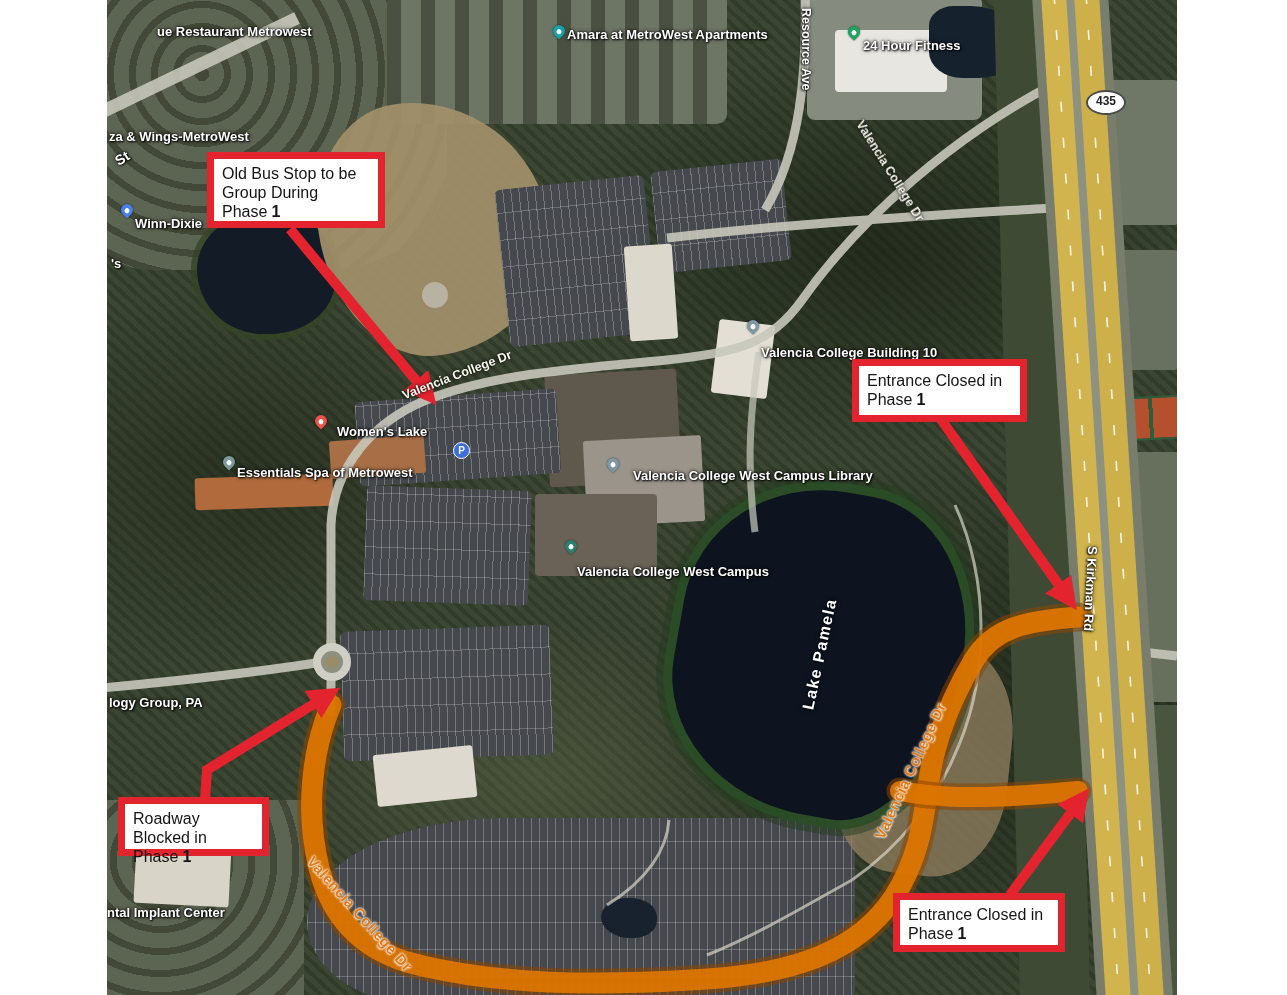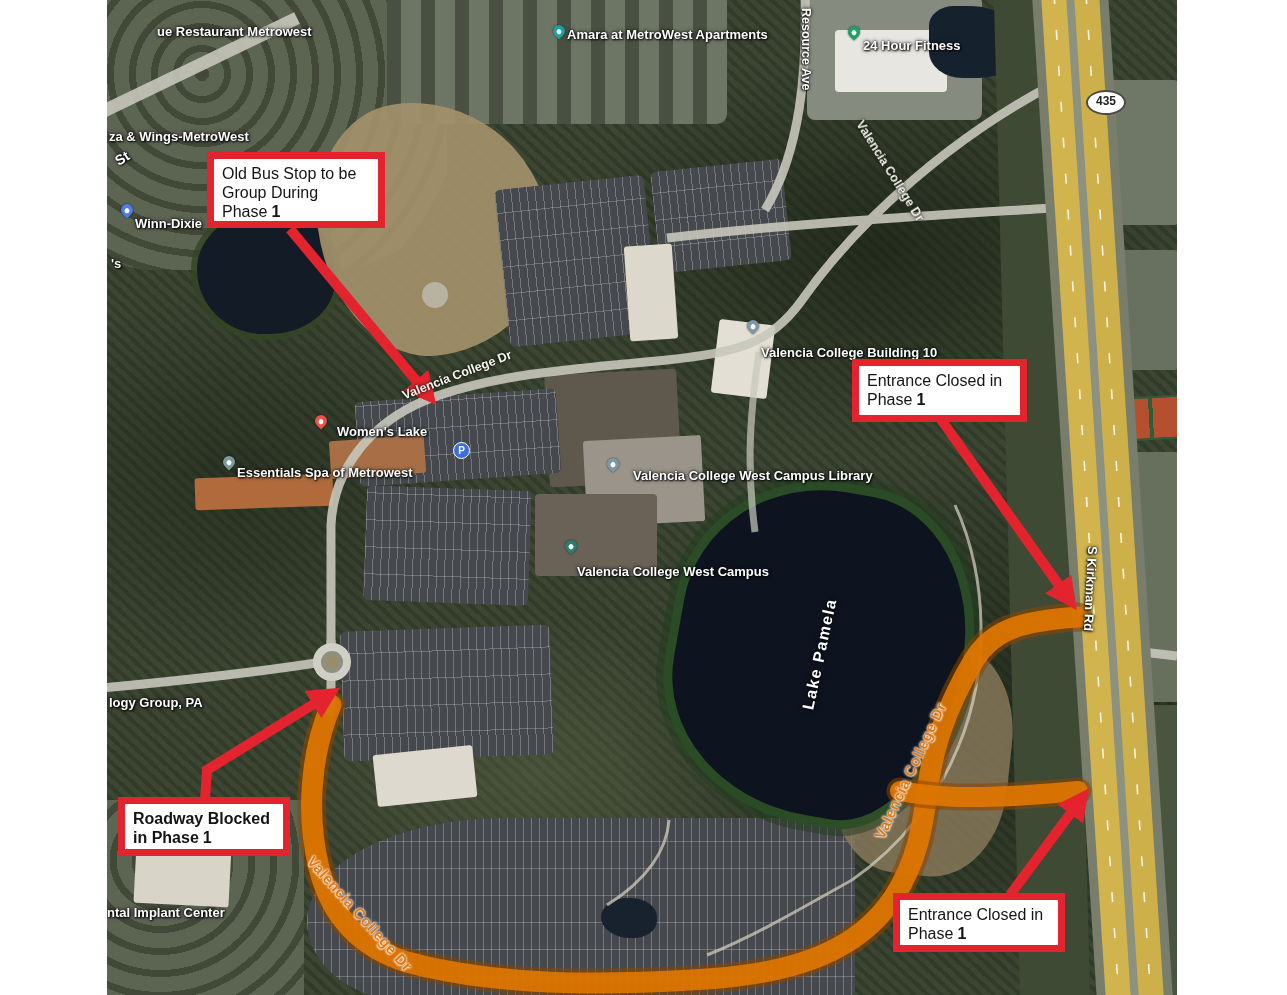--- a/index.html
+++ b/index.html
@@ -169,21 +169,21 @@
     <div class="lbl" style="left:0px;top:905px;">ntal Implant Center</div>
     <div class="ord" style="left:173px;top:905px;transform:rotate(48deg);">Valencia College Dr</div>
     <div class="ord" style="left:723px;top:762px;transform:rotate(-65deg);">Valencia College Dr</div>
 
     <div class="callout" style="left:100px;top:152px;width:178px;height:76px;">
       <span>Old Bus Stop to be Group During Phase</span><b>1</b>
     </div>
     <div class="callout" style="left:745px;top:359px;width:175px;height:63px;">
       <span>Entrance Closed in Phase</span><b>1</b>
     </div>
-    <div class="callout" style="left:11px;top:797px;width:172px;height:59px;font-weight:bold;">
+    <div class="callout" style="left:11px;top:797px;width:151px;height:59px;">
       <span>Roadway Blocked in Phase</span><b>1</b>
     </div>
     <div class="callout" style="left:786px;top:893px;width:172px;height:59px;">
       <span>Entrance Closed in Phase</span><b>1</b>
     </div>
 
   </div>
 </div>
 
 </body></html>

